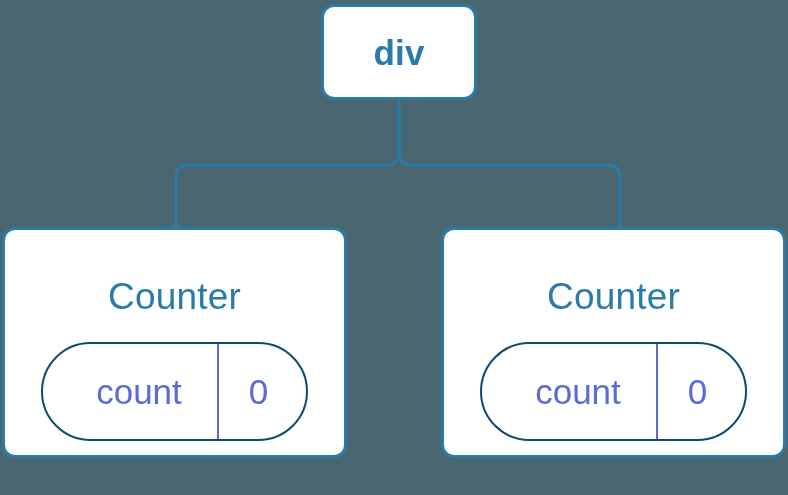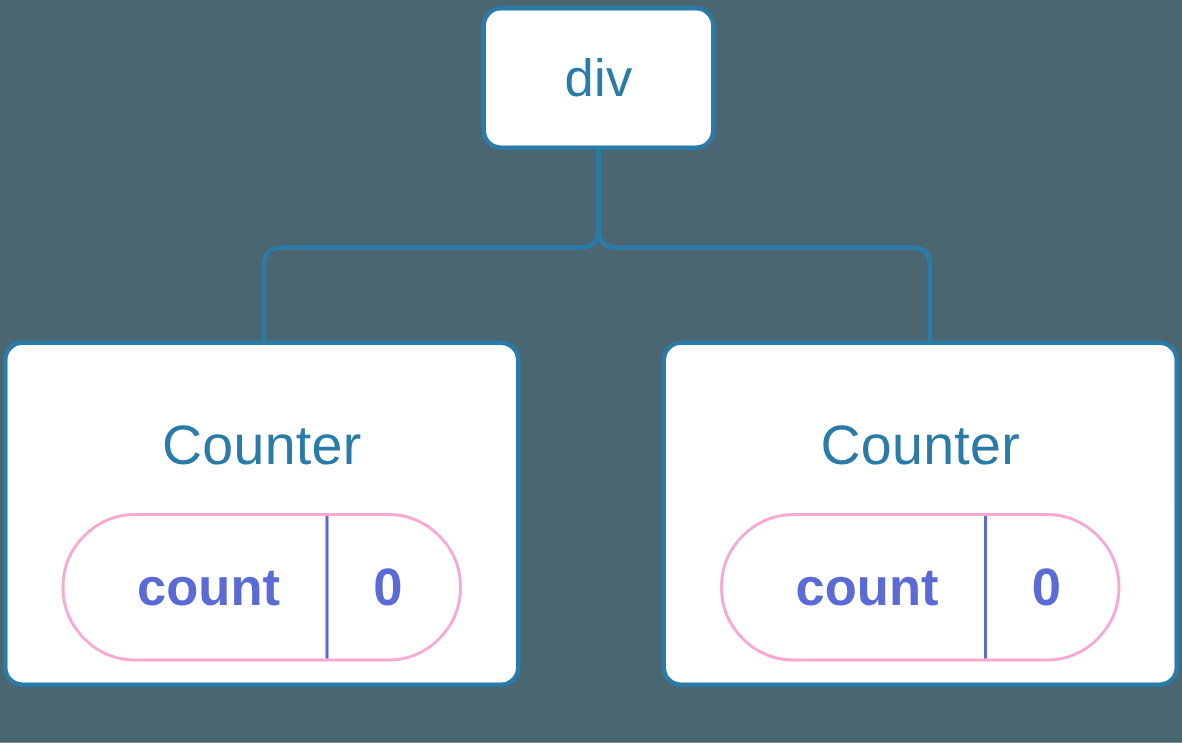--- a/index.html
+++ b/index.html
@@ -53,21 +53,21 @@
     width: 156px;
     height: 96px;
     justify-content: center;
   }
 
   .node-title-root {
     color: #2b7ba8;
     font-size: 35px;
     line-height: 1;
     letter-spacing: 0.2px;
-    font-weight: 400;
+    font-weight: 700;
     white-space: nowrap;
   }
 
   
   .node-counter {
     width: 345px;
     height: 231px;
     justify-content: flex-start;
     padding-top: 48px;
   }
@@ -84,26 +84,25 @@
     white-space: nowrap;
   }
 
   
   .state-pill {
     position: relative;
     margin-top: 27px;
     width: 267px;
     height: 99px;
     box-sizing: border-box;
-    border: 2px solid #f9a8d4;
+    border: 2px solid #0c4a6e;
     border-radius: 50px;
     display: flex;
     align-items: stretch;
     background: transparent;
-    font-weight: bold;
   }
 
   .state-key {
     flex: 0 0 176px;
     display: flex;
     align-items: center;
     justify-content: center;
     box-sizing: border-box;
     border-right: 2px solid #5b6bd6;
     color: #5b6bd6;

